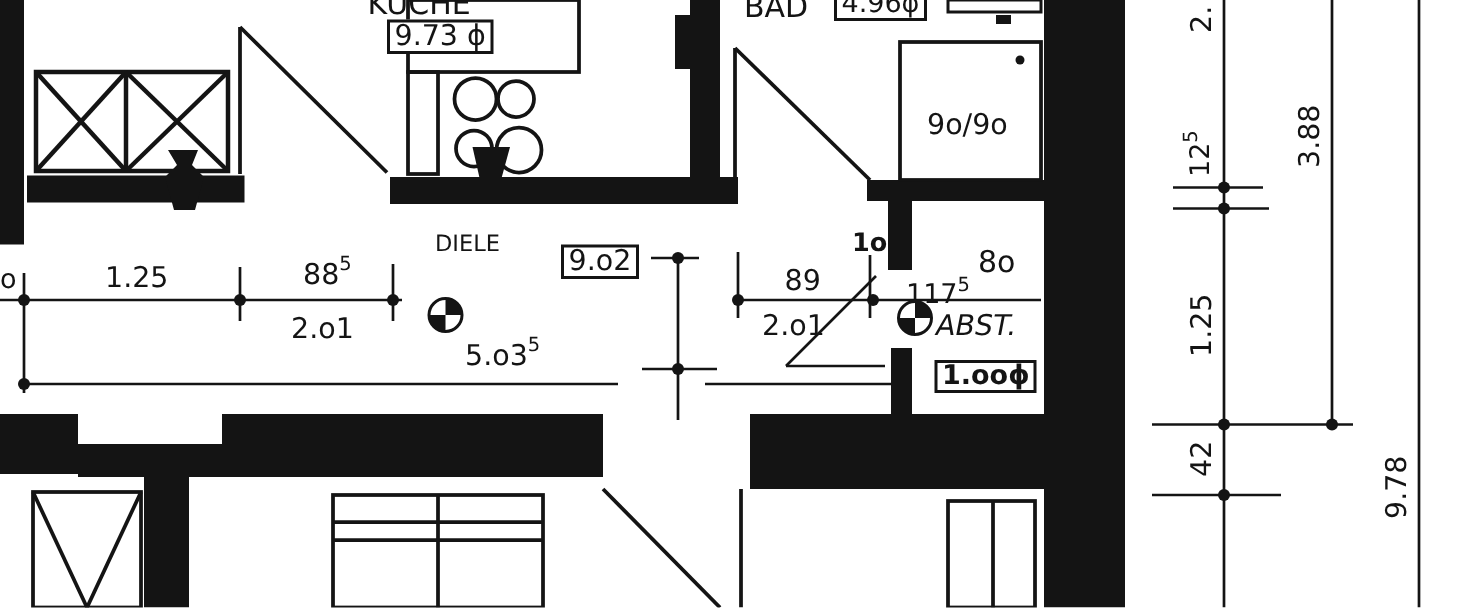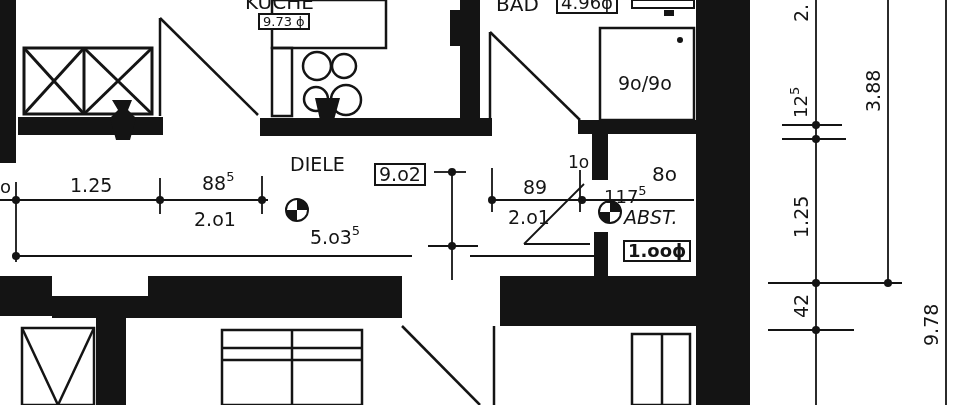--- a/index.html
+++ b/index.html
@@ -132,50 +132,50 @@
       <circle cx="816" cy="125" r="4"></circle>
         <circle cx="816" cy="139" r="4"></circle>
       <circle cx="816" cy="283" r="4"></circle>
         <circle cx="888" cy="283" r="4"></circle>
         <circle cx="816" cy="330" r="4"></circle>
     </g>
   </g>
 </svg>
 
 <div class="lbl" style="left:245px;top:-8px;font-size:20px;">KÜCHE</div>
-<div class="lbl box" style="left:258px;top:13px;font-size:13px;">
+<div class="lbl box" style="left:258px;top:13px;font-size:19px;">
   <span>9.73</span>
   <span>ɸ</span>
 </div>
 
 <div class="lbl" style="left:496px;top:-6px;font-size:20px;">BAD</div>
 <div class="lbl box" style="left:556px;top:-8px;font-size:18px;">
   <span>4.96</span><span>ɸ</span>
 </div>
 
 <div class="lbl" style="left:618px;top:74px;font-size:19px;">9o/9o</div>
 
-<div class="lbl" style="left:290px;top:155px;font-size:19px;">DIELE</div>
+<div class="lbl" style="left:290px;top:155px;font-size:15px;">DIELE</div>
 <div class="lbl box" style="left:374px;top:147px;font-size:19px;margin-top:16px;">
   <span>9.o2</span>
 </div>
 
 <div class="lbl" style="left:624px;top:208px;font-size:19px;font-style:italic;">ABST.</div>
 <div class="lbl box" style="left:623px;top:240px;font-size:18px;font-weight:bold;">
   <span>1.oo</span><span>ɸ</span>
 </div>
 
 <div class="lbl" style="left:0px;top:178px;font-size:18px;">o</div>
 <div class="lbl" style="left:70px;top:176px;font-size:19px;">1.25</div>
 <div class="lbl" style="left:202px;top:174px;font-size:19px;"><span>88</span><span class="sup">5</span></div>
 <div class="lbl" style="left:194px;top:210px;font-size:19px;">2.o1</div>
 <div class="lbl" style="left:310px;top:228px;font-size:19px;"><span>5.o3</span><span class="sup">5</span></div>
 <div class="lbl" style="left:523px;top:178px;font-size:19px;">89</div>
 <div class="lbl" style="left:508px;top:208px;font-size:19px;">2.o1</div>
-<div class="lbl" style="left:568px;top:154px;font-size:17px;">1o</div>
+<div class="lbl" style="left:568px;top:154px;font-size:17px;font-weight:bold;">1o</div>
 <div class="lbl" style="left:604px;top:172px;font-size:18px;margin-top:16px;"><span>117</span><span class="sup">5</span></div>
 <div class="lbl" style="left:652px;top:164px;font-size:20px;">8o</div>
 
 <div class="lbl vert" style="left:792px;top:22px;font-size:19px;">2.</div>
 <div class="lbl vert" style="left:792px;top:118px;font-size:18px;"><span>12</span><span class="sup">5</span></div>
 <div class="lbl vert" style="left:792px;top:238px;font-size:19px;">1.25</div>
 <div class="lbl vert" style="left:792px;top:318px;font-size:19px;">42</div>
 <div class="lbl vert" style="left:864px;top:112px;font-size:19px;">3.88</div>
 <div class="lbl vert" style="left:922px;top:346px;font-size:19px;">9.78</div>
 

